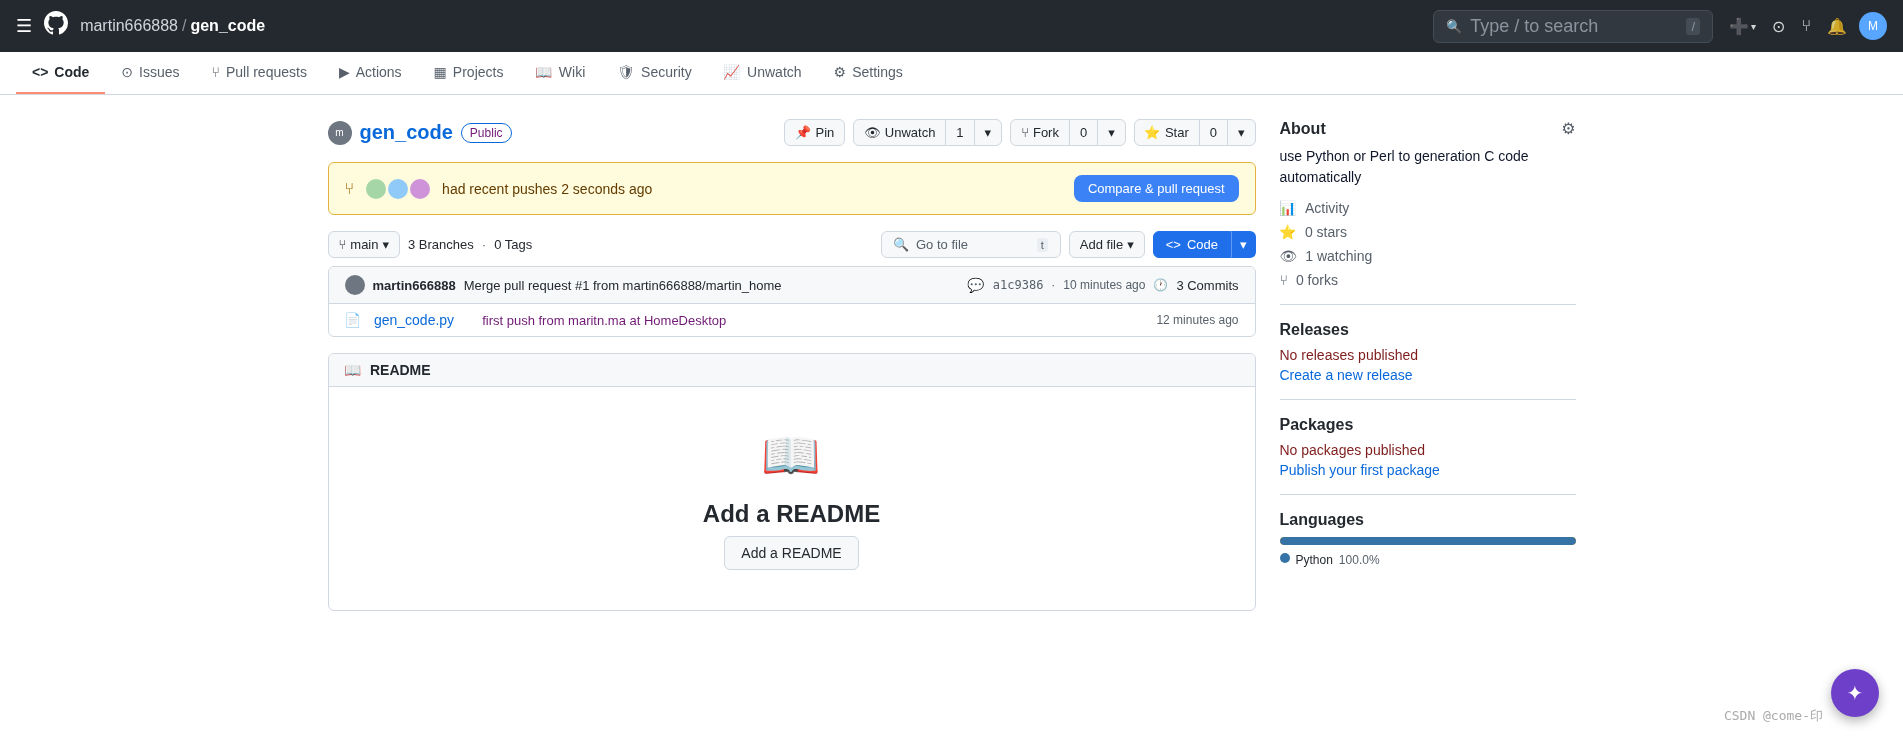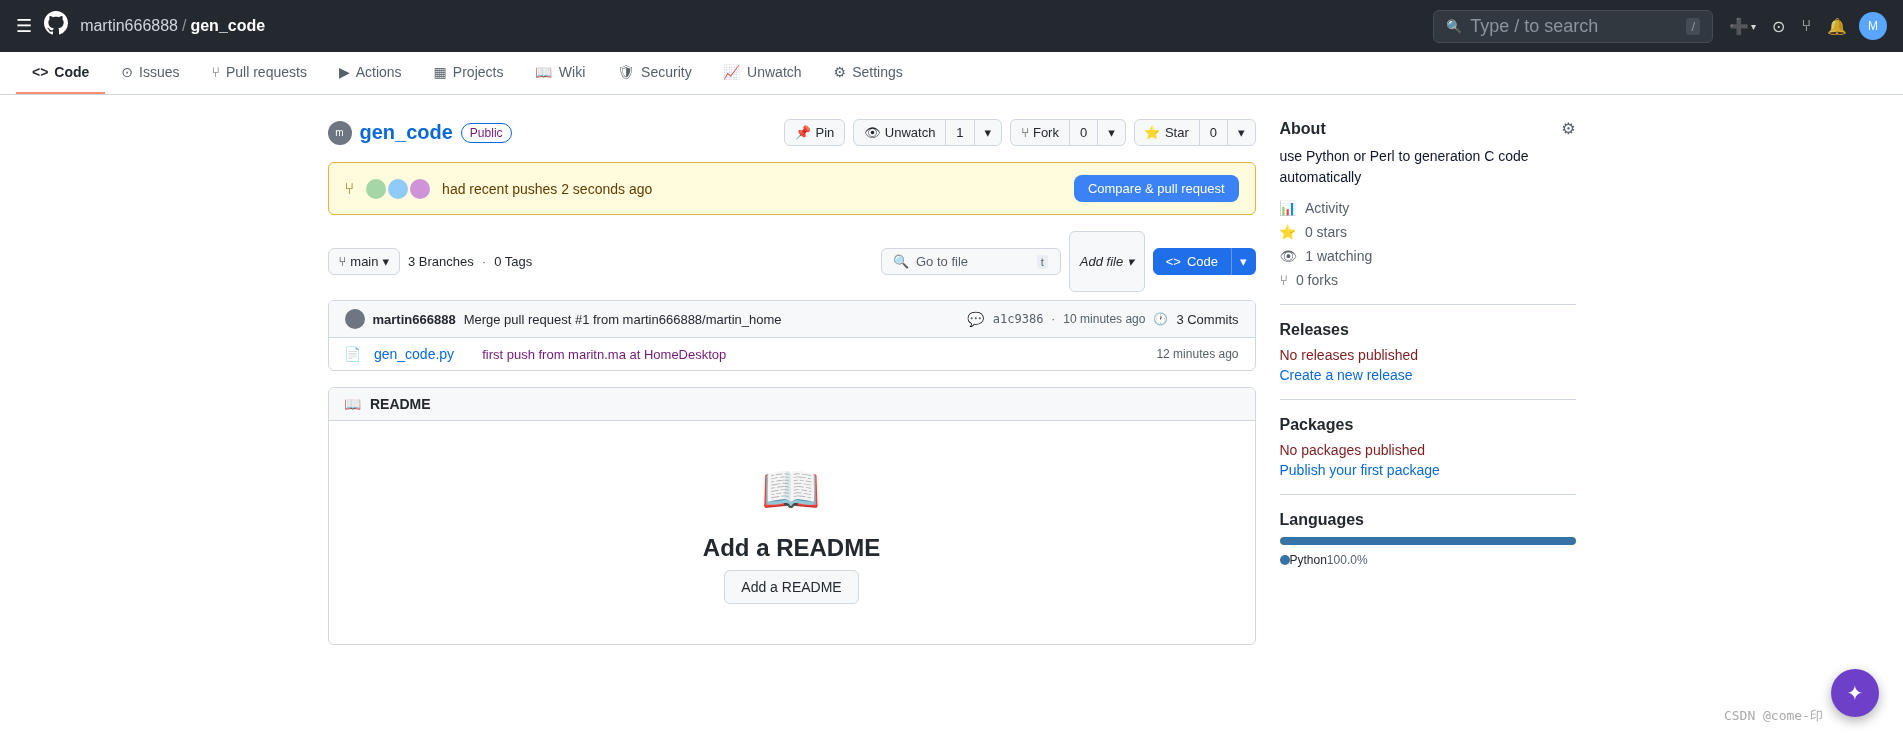--- a/index.html
+++ b/index.html
@@ -214,25 +214,24 @@
       padding: 1px 4px;
       font-size: 11px;
     }
     .add-file-btn {
       display: flex;
       align-items: center;
       gap: 4px;
       background: #f6f8fa;
       border: 1px solid #d0d7de;
       border-radius: 6px;
-      padding: 22px 10px;
+      padding: 5px 10px;
       font-size: 13px;
       cursor: pointer;
       color: #24292f;
-      font-style: italic;
     }
     .code-btn-group {
       display: flex;
       align-items: center;
     }
     .code-btn {
       display: flex;
       align-items: center;
       gap: 6px;
       background: #1f6feb;
@@ -357,21 +356,21 @@
     }
     .sidebar-icon { font-size: 14px; }
     
     .sidebar-section-title { font-weight: 600; font-size: 16px; margin-bottom: 8px; }
     .sidebar-empty { font-size: 14px; color: #7f1d1d; margin-bottom: 4px; }
     .sidebar-create-link { color: #0969da; text-decoration: none; font-size: 14px; cursor: pointer; }
     
     
     .lang-bar { height: 8px; background: #e3b341; border-radius: 4px; margin-bottom: 8px; overflow: hidden; }
     .lang-bar-fill { height: 100%; background: #3572A5; border-radius: 4px; }
-    .lang-item { display: flex; align-items: center; gap: 0; font-size: 12px; color: #24292f; }
+    .lang-item { display: flex; gap: 6px; font-size: 12px; color: #24292f; }
     .lang-dot { width: 10px; height: 10px; border-radius: 50%; background: #3572A5; display: inline-block; }
     .lang-pct { color: #57606a; }
 
     
     .float-help {
       position: fixed;
       bottom: 24px;
       right: 24px;
       width: 48px;
       height: 48px;

